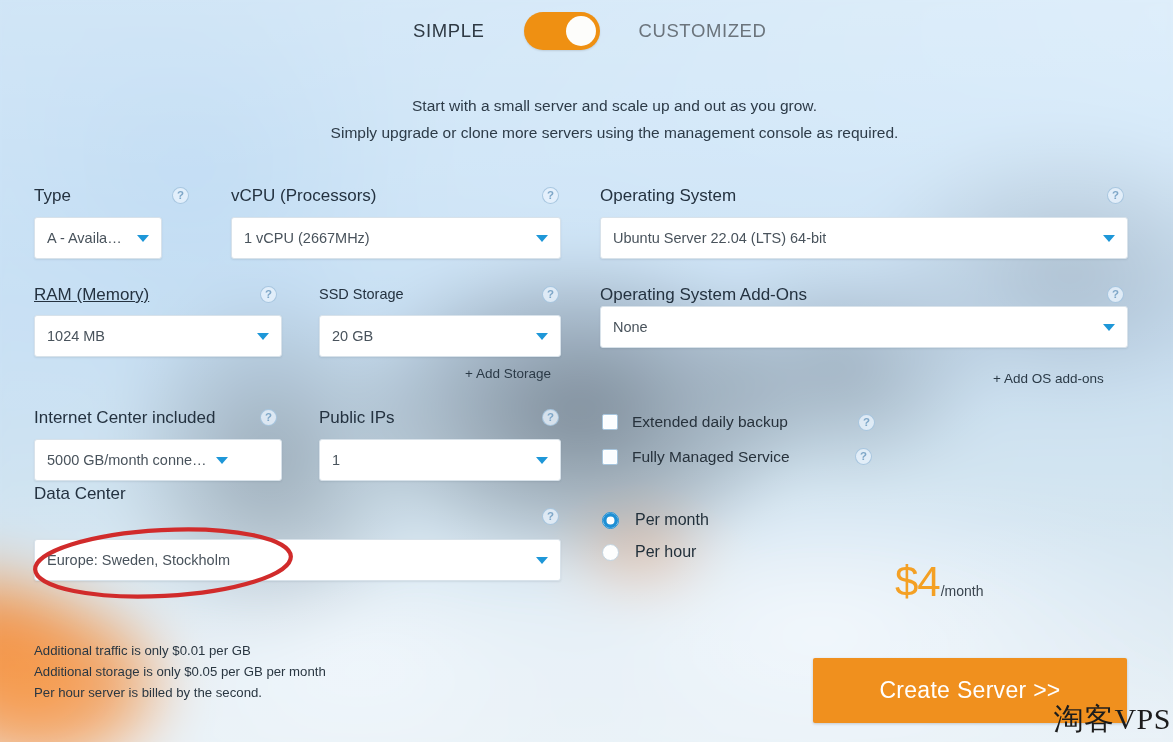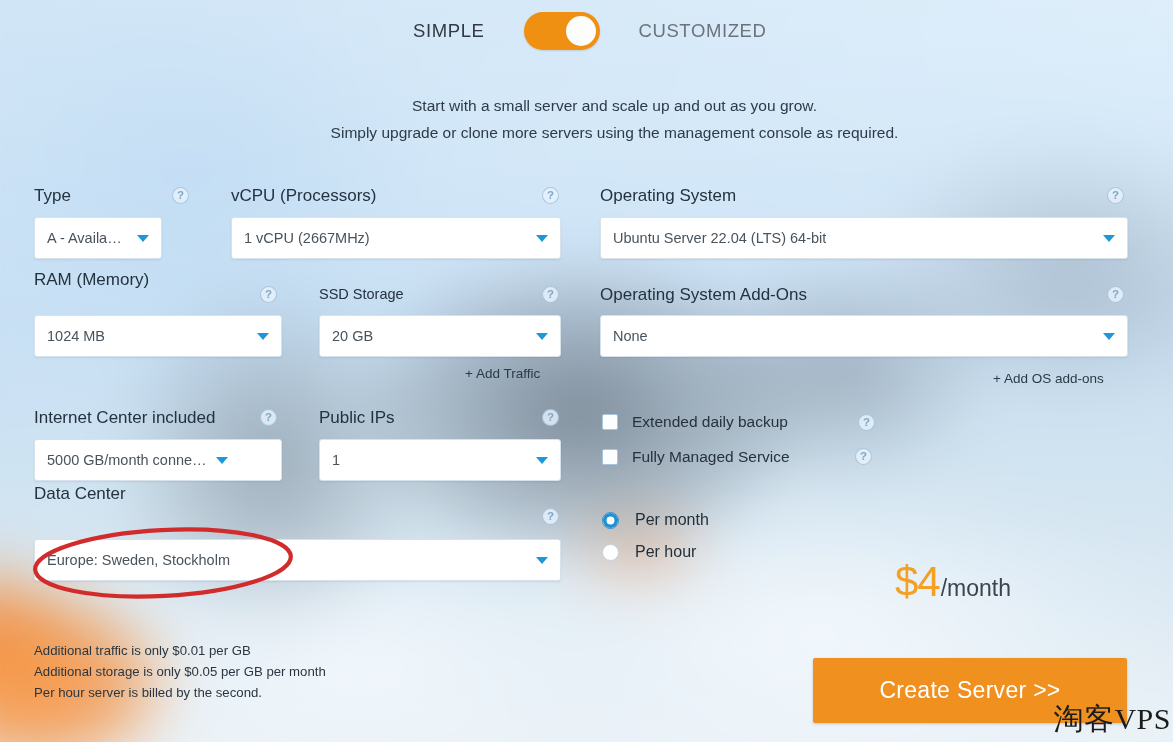--- a/index.html
+++ b/index.html
@@ -145,21 +145,21 @@
   }
   .opt-label.radio-lbl { font-size: 16px; color: #22303b; margin-left: 16px; }
 
   
   #price {
     position: absolute; left: 895px; top: 558px;
     display: flex; align-items: baseline;
     white-space: nowrap;
   }
   #price .amount { font-size: 42px; color: #f4a024; letter-spacing: -1px; }
-  #price .per { font-size: 23px; color: #3a454f; margin-left: 1px; }
+  #price .per { font-size: 14px; color: #3a454f; margin-left: 1px; }
 
   
   .notes {
     position: absolute; left: 34px; top: 640px;
     font-size: 13.2px; line-height: 21px; color: #2a3742;
   }
 
   
   #create {
     position: absolute; left: 813px; top: 658px;
@@ -220,38 +220,38 @@
       <span class="caret"></span>
     </div>
 
     <div class="field-label" style="left:600px; top:186px;">Operating System</div>
     <div class="help" style="left:1107px; top:187px;">?</div>
     <div class="select caret-right" style="left:600px; top:217px; width:528px;">
       <span class="val">Ubuntu Server 22.04 (LTS) 64-bit</span>
       <span class="caret"></span>
     </div>
 
-    <div class="field-label" style="left:34px; top:270px;">RAM (Memory)</div>
+    <div class="field-label" style="left:34px; top:285px;text-decoration:underline;">RAM (Memory)</div>
     <div class="help" style="left:260px; top:286px;">?</div>
     <div class="select caret-right" style="left:34px; top:315px; width:248px;">
       <span class="val">1024 MB</span>
       <span class="caret"></span>
     </div>
 
     <div class="field-label small" style="left:319px; top:286px;">SSD Storage</div>
     <div class="help" style="left:542px; top:286px;">?</div>
     <div class="select caret-right" style="left:319px; top:315px; width:242px;">
       <span class="val">20 GB</span>
       <span class="caret"></span>
     </div>
-    <div class="addlink" style="left:465px; top:366px;">+ Add Traffic</div>
+    <div class="addlink" style="left:465px; top:366px;">+ Add Storage</div>
 
     <div class="field-label" style="left:600px; top:285px;">Operating System Add-Ons</div>
     <div class="help" style="left:1107px; top:286px;">?</div>
-    <div class="select caret-right" style="left:600px; top:315px; width:528px;align-items:center;">
+    <div class="select caret-right" style="left:600px; top:306px; width:528px;align-items:center;">
       <span class="val">None</span>
       <span class="caret"></span>
     </div>
     <div class="addlink" style="left:993px; top:371px;">+ Add OS add-ons</div>
 
     <div class="field-label" style="left:34px; top:408px;">Internet Center included</div>
     <div class="help" style="left:260px; top:409px;">?</div>
     <div class="select caret-inline" style="left:34px; top:439px; width:248px;">
       <span class="val">5000 GB/month conne…</span>
       <span class="caret"></span>

